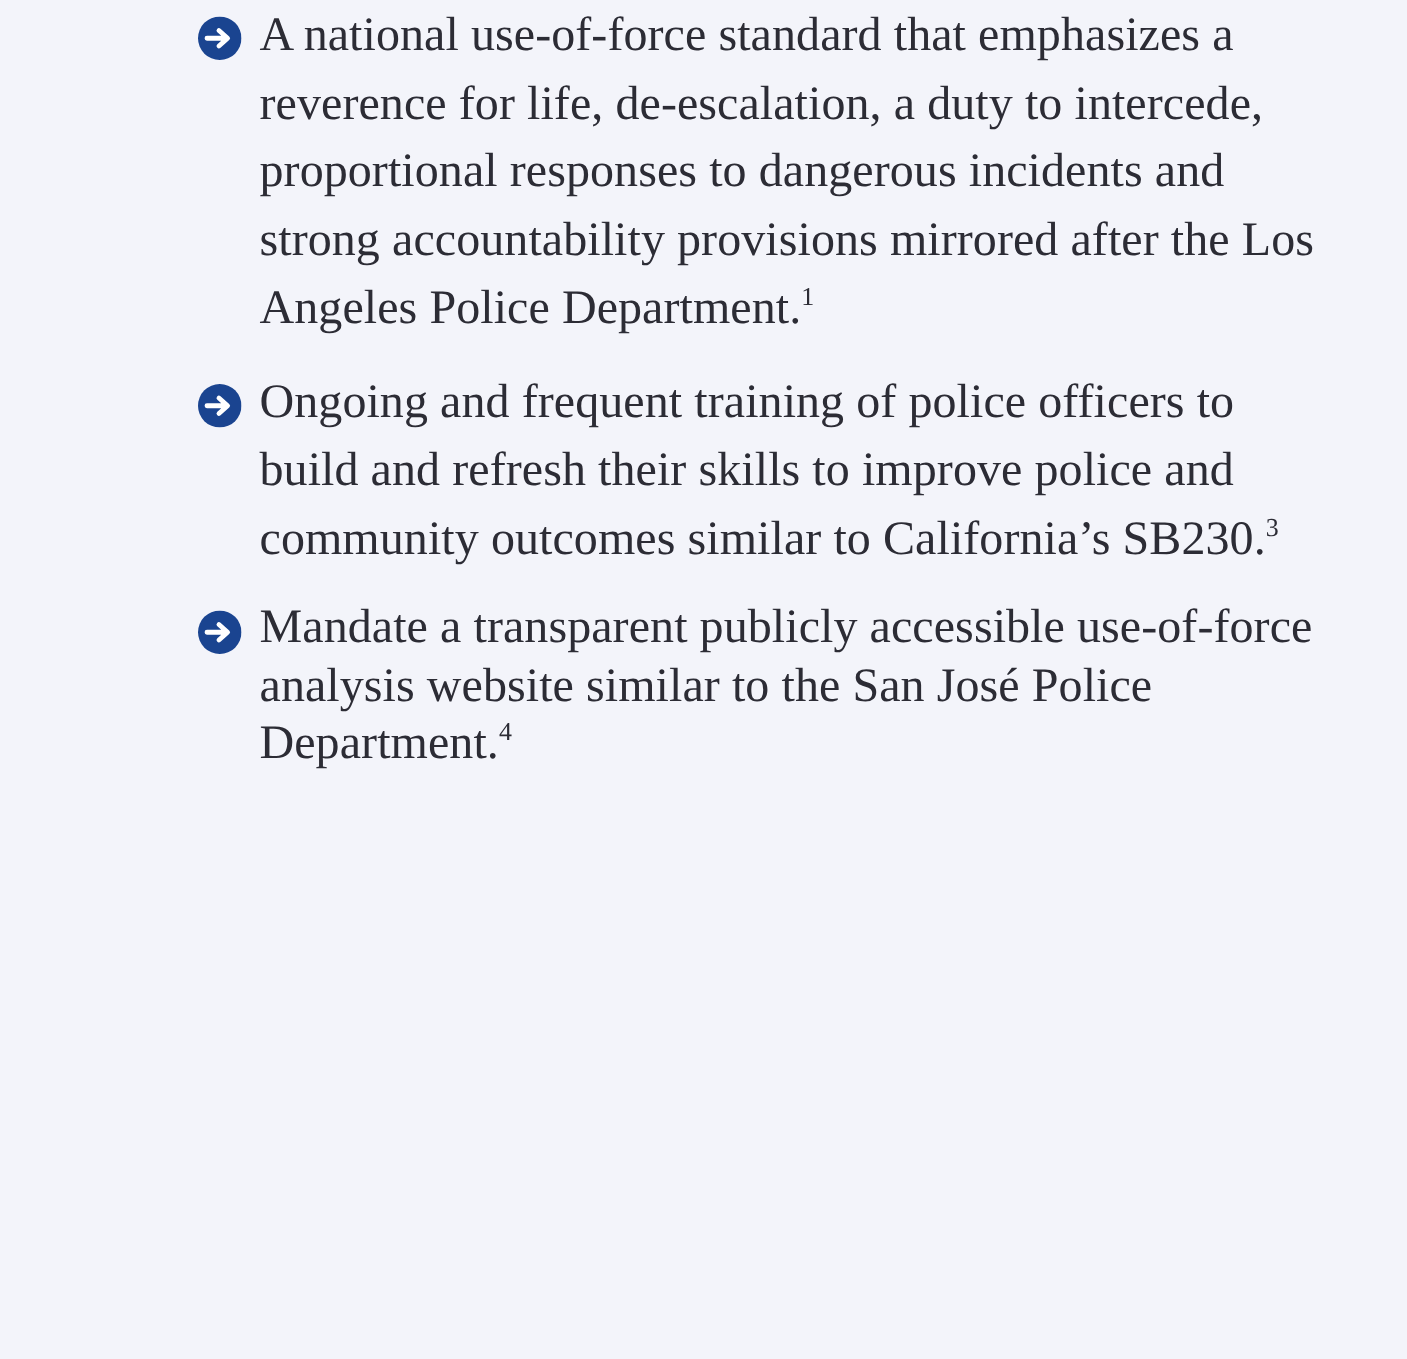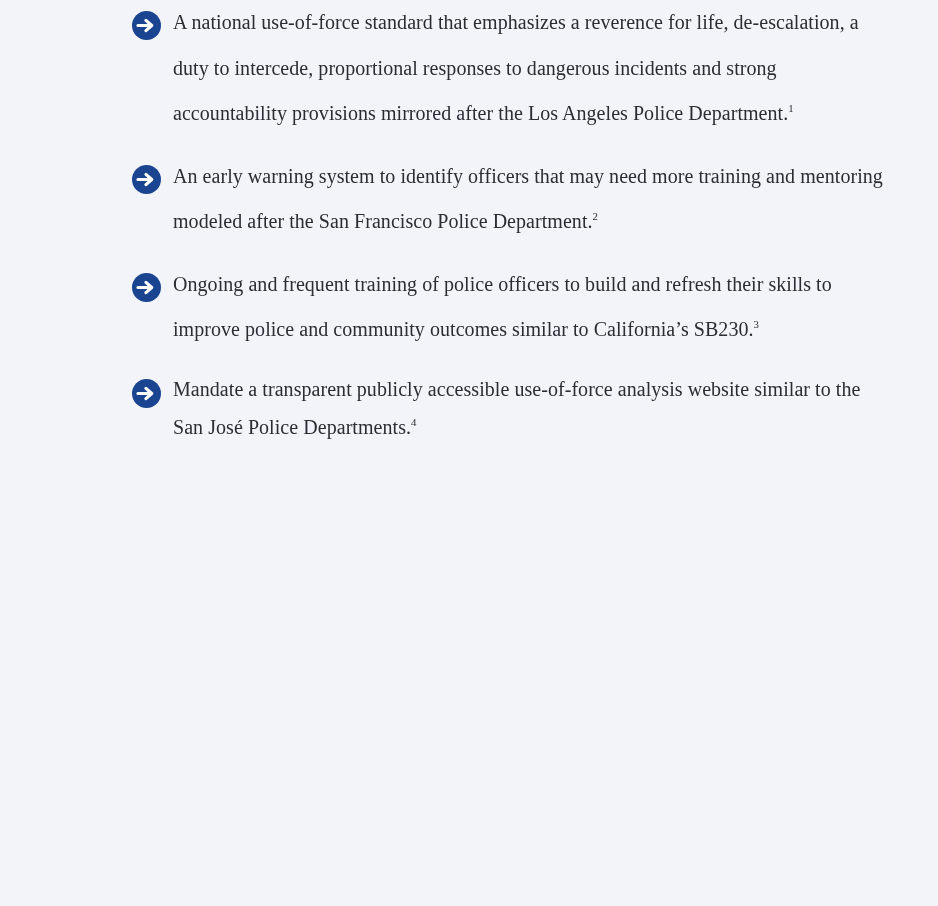--- a/index.html
+++ b/index.html
@@ -28,21 +28,21 @@
   .bullet-list {
     list-style: none;
     margin: 0;
     padding: 0;
   }
 
   .bullet-item {
     position: relative;
     display: block;
     padding-left: 41px;
-    font-size: 20px;
+    font-size: 32px;
     line-height: 45.5px;
     letter-spacing: 0.05px;
     margin: 0 0 17px 0;
   }
 
   
   .bullet-item.tight {
     line-height: 38.5px;
     margin-bottom: 0;
   }
@@ -86,44 +86,35 @@
       <span class="bullet-icon">
         <svg viewBox="0 0 32 32" xmlns="http://www.w3.org/2000/svg">
           <circle cx="16" cy="16" r="16" fill="#1a4490"></circle>
           <path d="M6.6 16 H20.2 M15.4 10.3 L21.8 16 L15.4 21.7" fill="none" stroke="#ffffff" stroke-width="3.5" stroke-linecap="round" stroke-linejoin="round"></path>
         </svg>
       </span>
       <span class="bullet-text"><span>A national use-of-force standard that emphasizes a reverence for life, de-escalation, a duty to intercede, proportional responses to dangerous incidents and strong accountability provisions mirrored after the Los Angeles Police Department.</span><span class="fn">1</span></span>
     </li>
 
 
-    <li class="bullet-item">
-      <span class="bullet-icon">
-        <svg viewBox="0 0 32 32" xmlns="http://www.w3.org/2000/svg">
-          <circle cx="16" cy="16" r="16" fill="#1a4490"></circle>
-          <path d="M6.6 16 H20.2 M15.4 10.3 L21.8 16 L15.4 21.7" fill="none" stroke="#ffffff" stroke-width="3.5" stroke-linecap="round" stroke-linejoin="round"></path>
-        </svg>
-      </span>
-      <span class="bullet-text"><span>An early warning system to identify officers that may need more training and mentoring modeled after the San Francisco Police Department.</span><span class="fn">2</span></span>
-    </li>
 
     <li class="bullet-item">
       <span class="bullet-icon">
         <svg viewBox="0 0 32 32" xmlns="http://www.w3.org/2000/svg">
           <circle cx="16" cy="16" r="16" fill="#1a4490"></circle>
           <path d="M6.6 16 H20.2 M15.4 10.3 L21.8 16 L15.4 21.7" fill="none" stroke="#ffffff" stroke-width="3.5" stroke-linecap="round" stroke-linejoin="round"></path>
         </svg>
       </span>
       <span class="bullet-text"><span>Ongoing and frequent training of police officers to build and refresh their skills to improve police and community outcomes similar to California’s SB230.</span><span class="fn">3</span></span>
     </li>
 
     <li class="bullet-item tight">
       <span class="bullet-icon">
         <svg viewBox="0 0 32 32" xmlns="http://www.w3.org/2000/svg">
           <circle cx="16" cy="16" r="16" fill="#1a4490"></circle>
           <path d="M6.6 16 H20.2 M15.4 10.3 L21.8 16 L15.4 21.7" fill="none" stroke="#ffffff" stroke-width="3.5" stroke-linecap="round" stroke-linejoin="round"></path>
         </svg>
       </span>
-      <span class="bullet-text"><span>Mandate a transparent publicly accessible use-of-force analysis website similar to the San José Police Departments.</span><span class="fn">4</span></span>
+      <span class="bullet-text"><span>Mandate a transparent publicly accessible use-of-force analysis website similar to the San José Police Department.</span><span class="fn">4</span></span>
     </li>
 
   </ul>
 </div>
 
 </body></html>

